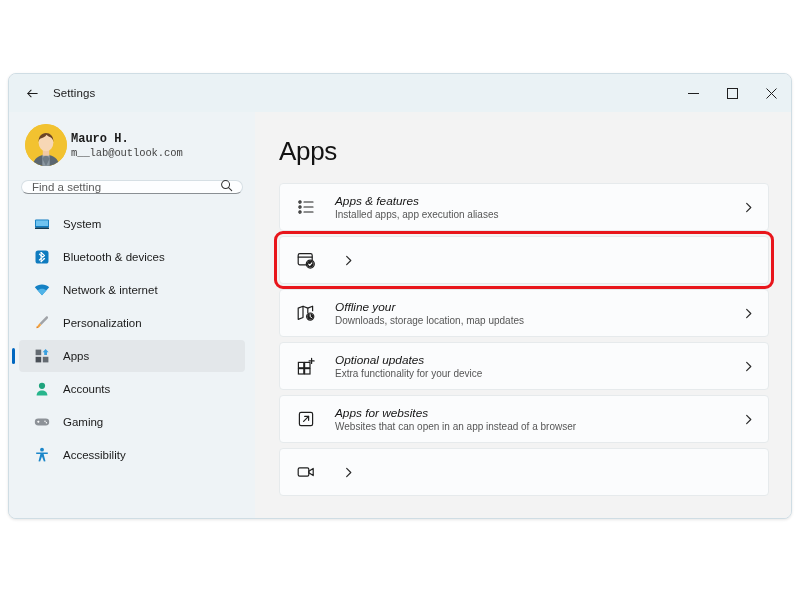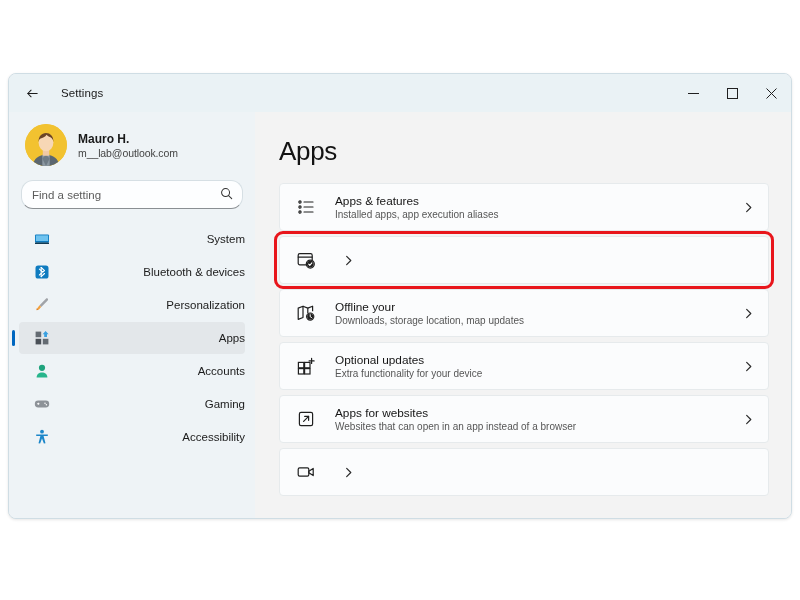--- a/index.html
+++ b/index.html
@@ -38,21 +38,21 @@
     margin-left: 6px;
     display: flex; align-items: center; justify-content: center;
     border-radius: 4px;
     color: #1b1b1b;
     font-size: 15px;
     cursor: pointer;
   }
   #window-title {
     font-size: 11.5px;
     color: #1b1b1b;
-    margin-left: 12px;
+    margin-left: 4px;
     letter-spacing: 0.1px;
   }
   #window-controls {
     position: absolute;
     right: 0; top: 0;
     display: flex; height: 38px;
   }
   .wctl {
     width: 39px; height: 38px;
     display: flex; align-items: center; justify-content: center;
@@ -67,22 +67,23 @@
   
   #sidebar {
     width: 246px;
     flex: 0 0 246px;
     background: #eef3f6;
     padding: 0 10px;
     overflow: hidden;
   }
   #account-row {
     display: flex; align-items: center;
-    gap: 11px;
+    gap: 4px;
     padding: 12px 0 14px 6px;
+    font-family: Liberation Mono, monospace;
   }
   #avatar {
     width: 42px; height: 42px;
     border-radius: 50%;
     background: #f2c230;
     overflow: hidden;
     flex: 0 0 42px;
     position: relative;
   }
   #avatar svg { display: block; }
@@ -90,21 +91,21 @@
   #account-name {
     font-size: 12px; font-weight: bold; color: #1a1a1a;
   }
   #account-email {
     font-size: 10.5px; color: #444; letter-spacing: -0.1px;
   }
 
   
   #search-box {
     position: relative;
-    height: 29px;
+    height: 14px;
     margin: 0 2px 14px 2px;
     background: #fdfeff;
     border: 1px solid #d6dfe4;
     border-bottom: 1px solid #8a8f93;
     border-radius: 12px;
     display: flex; align-items: flex-end;
   }
   #search-input {
     border: none; outline: none; background: transparent;
     font-family: "Liberation Sans", sans-serif;
@@ -124,21 +125,20 @@
   #nav-list { display: flex; flex-direction: column; }
   .nav-item {
     position: relative;
     height: 32px;
     display: flex; align-items: center;
     gap: 13px;
     padding-left: 14px;
     border-radius: 4px;
     cursor: pointer;
     margin-bottom: 1px;
-    justify-content: space-between;
   }
   .nav-item.selected { background: #e3e7ea; }
   .nav-item.selected::before {
     content: "";
     position: absolute;
     left: -7px; top: 50%;
     transform: translateY(-50%);
     width: 3px; height: 16px;
     background: #0067c0;
     border-radius: 2px;
@@ -187,21 +187,21 @@
     flex: 0 0 22px;
     margin-right: 18px;
     display: flex; align-items: center; justify-content: center;
     color: #1f1f1f;
   }
   .card-icon svg { display: block; }
   .card-text {
     flex: 1; min-width: 0;
     display: flex; flex-direction: column; gap: 1px;
   }
-  .card-title { font-size: 11.8px; color: #151515; }
+  .card-title { font-size: 11.8px; color: #151515; font-style: italic; }
   .card-sub { font-size: 10px; color: #565656; }
   .card-chevron {
     flex: 0 0 auto;
     color: #2a2a2a;
     display: flex; align-items: center;
     padding-left: 8px;
   }
 </style>
 </head>
 <body>
@@ -291,20 +291,29 @@
           <span class="nav-icon">
             <svg width="16" height="16" viewBox="0 0 16 16">
               <rect x="1.5" y="1.5" width="13" height="13" rx="2.6" fill="#0f7bbf"></rect>
               <path d="M7.2 3.5l3.3 3.1-5.1 4.4M7.2 12.6l3.3-3.1-5.1-4.4" fill="none" stroke="#fff" stroke-width="1.15" stroke-linejoin="round" stroke-linecap="round"></path>
               <path d="M7.2 3.5v9.1" stroke="#fff" stroke-width="1.15" stroke-linecap="round"></path>
             </svg>
           </span>
           <span class="nav-label">Bluetooth &amp; devices</span>
         </div>
 
+        <div class="nav-item">
+          <span class="nav-icon">
+            <svg width="16" height="16" viewBox="0 0 16 16">
+              <path d="M8 13.2L0.8 5.3C2.7 3.6 5.2 2.6 8 2.6s5.3 1 7.2 2.7z" fill="#1581c4"></path>
+              <path d="M8 13.2L3.7 8.4C4.9 7.4 6.4 6.8 8 6.8s3.1.6 4.3 1.6z" fill="#4fb3e8"></path>
+            </svg>
+          </span>
+          <span class="nav-label">Network &amp; internet</span>
+        </div>
 
         <div class="nav-item">
           <span class="nav-icon">
             <svg width="16" height="16" viewBox="0 0 16 16">
               <path d="M13.6 1.6c.6.6.6 1.3.1 1.8L7.3 9.9 5.6 8.2l6.3-6.5c.5-.5 1.2-.6 1.7-.1z" fill="#a0a3a8"></path>
               <path d="M5.5 8.3l1.7 1.7-2.3 2.6-2 .6.6-2.1z" fill="#f2a03c"></path>
               <path d="M2.9 11.1l-.6 2.1 2-.6z" fill="#e07b1c"></path>
             </svg>
           </span>
           <span class="nav-label">Personalization</span>

